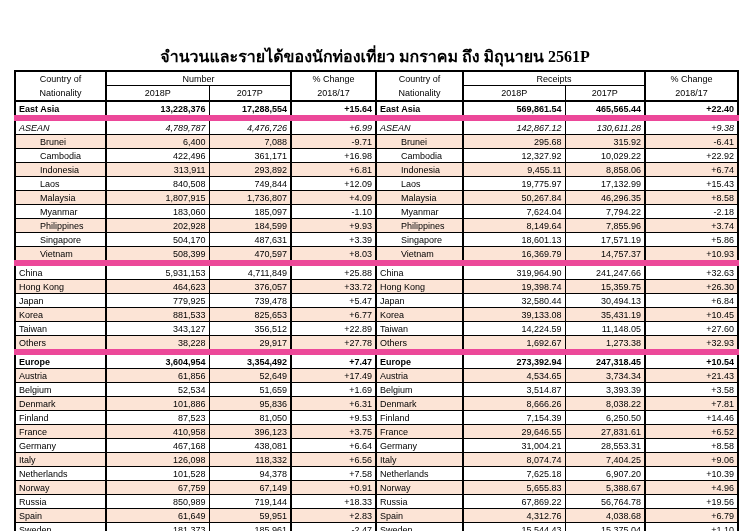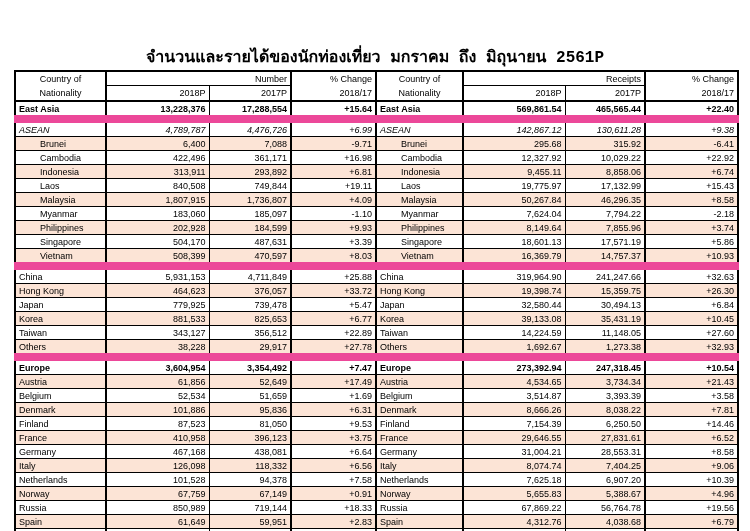--- a/index.html
+++ b/index.html
@@ -19,21 +19,21 @@
     overflow: hidden;
   }
   .title {
     position: absolute;
     top: 44px;
     left: 0;
     width: 750px;
     text-align: center;
     font-weight: bold;
     font-size: 16px;
-    font-family: Liberation Mono, monospace;
+    font-family: Liberation Serif, serif;
     white-space: nowrap;
   }
   table.stats {
     position: absolute;
     left: 14px;
     top: 70px;
     width: 723px;
     border-collapse: collapse;
     table-layout: fixed;
     font-size: 9px;
@@ -41,41 +41,41 @@
   }
   table.stats th, table.stats td {
     border: 1px solid #000;
     padding: 0 3px;
     height: 13px;
     line-height: 12px;
     overflow: hidden;
     white-space: nowrap;
     font-weight: normal;
   }
-  thead th { font-weight: bold; text-align: right; vertical-align: middle; }
+  thead th { font-weight: bold; text-align: center; vertical-align: middle; }
   thead .hline { display: block; height: 14px; line-height: 14px; }
   thead th.country-h { text-align: center; }
   thead tr.h2 th { height: 14px; }
   
   .bl2 { border-left: 2px solid #000 !important; }
   .br2 { border-right: 2px solid #000 !important; }
   thead tr.h2 th { border-bottom: 2px solid #000; }
   thead th[rowspan] { border-bottom: 2px solid #000; }
   
   tbody td:nth-child(1) { text-align: left; }
   tbody td:nth-child(2), tbody td:nth-child(4),
   tbody td:nth-child(5), tbody td:nth-child(6),
   tbody td:nth-child(8) { border-left: 2px solid #000; }
   tbody td.num, tbody td.chg { text-align: right; }
   tbody td.country { text-align: left; }
   tbody tr.shaded td { background: #FCE4D6; }
   tbody tr.row-bold td { font-weight: bold; }
   tbody tr.row-italic td { font-style: italic; }
   tbody tr.indent td.country { padding-left: 24px; }
-  tbody tr.group-end td { border-bottom: 8px solid #ec4899; }
+  tbody tr.group-end td { border-bottom: 6px solid #ec4899; }
 </style>
 </head>
 <body>
 
 <div class="page">
 
   <div class="title">จำนวนและรายได้ของนักท่องเที่ยว มกราคม ถึง มิถุนายน 2561P</div>
 
   <table class="stats">
     <colgroup>
@@ -164,21 +164,21 @@
           <td class="chg">+6.81</td>
           <td class="country">Indonesia</td>
           <td class="num">9,455.11</td>
           <td class="num">8,858.06</td>
           <td class="chg">+6.74</td>
         </tr>
         <tr class="indent">
           <td class="country">Laos</td>
           <td class="num">840,508</td>
           <td class="num">749,844</td>
-          <td class="chg">+19.11</td>
+          <td class="chg">+12.09</td>
           <td class="country">Laos</td>
           <td class="num">19,775.97</td>
           <td class="num">17,132.99</td>
           <td class="chg">+15.43</td>
         </tr>
         <tr class="indent shaded">
           <td class="country">Malaysia</td>
           <td class="num">1,807,915</td>
           <td class="num">1,736,807</td>
           <td class="chg">+4.09</td>

